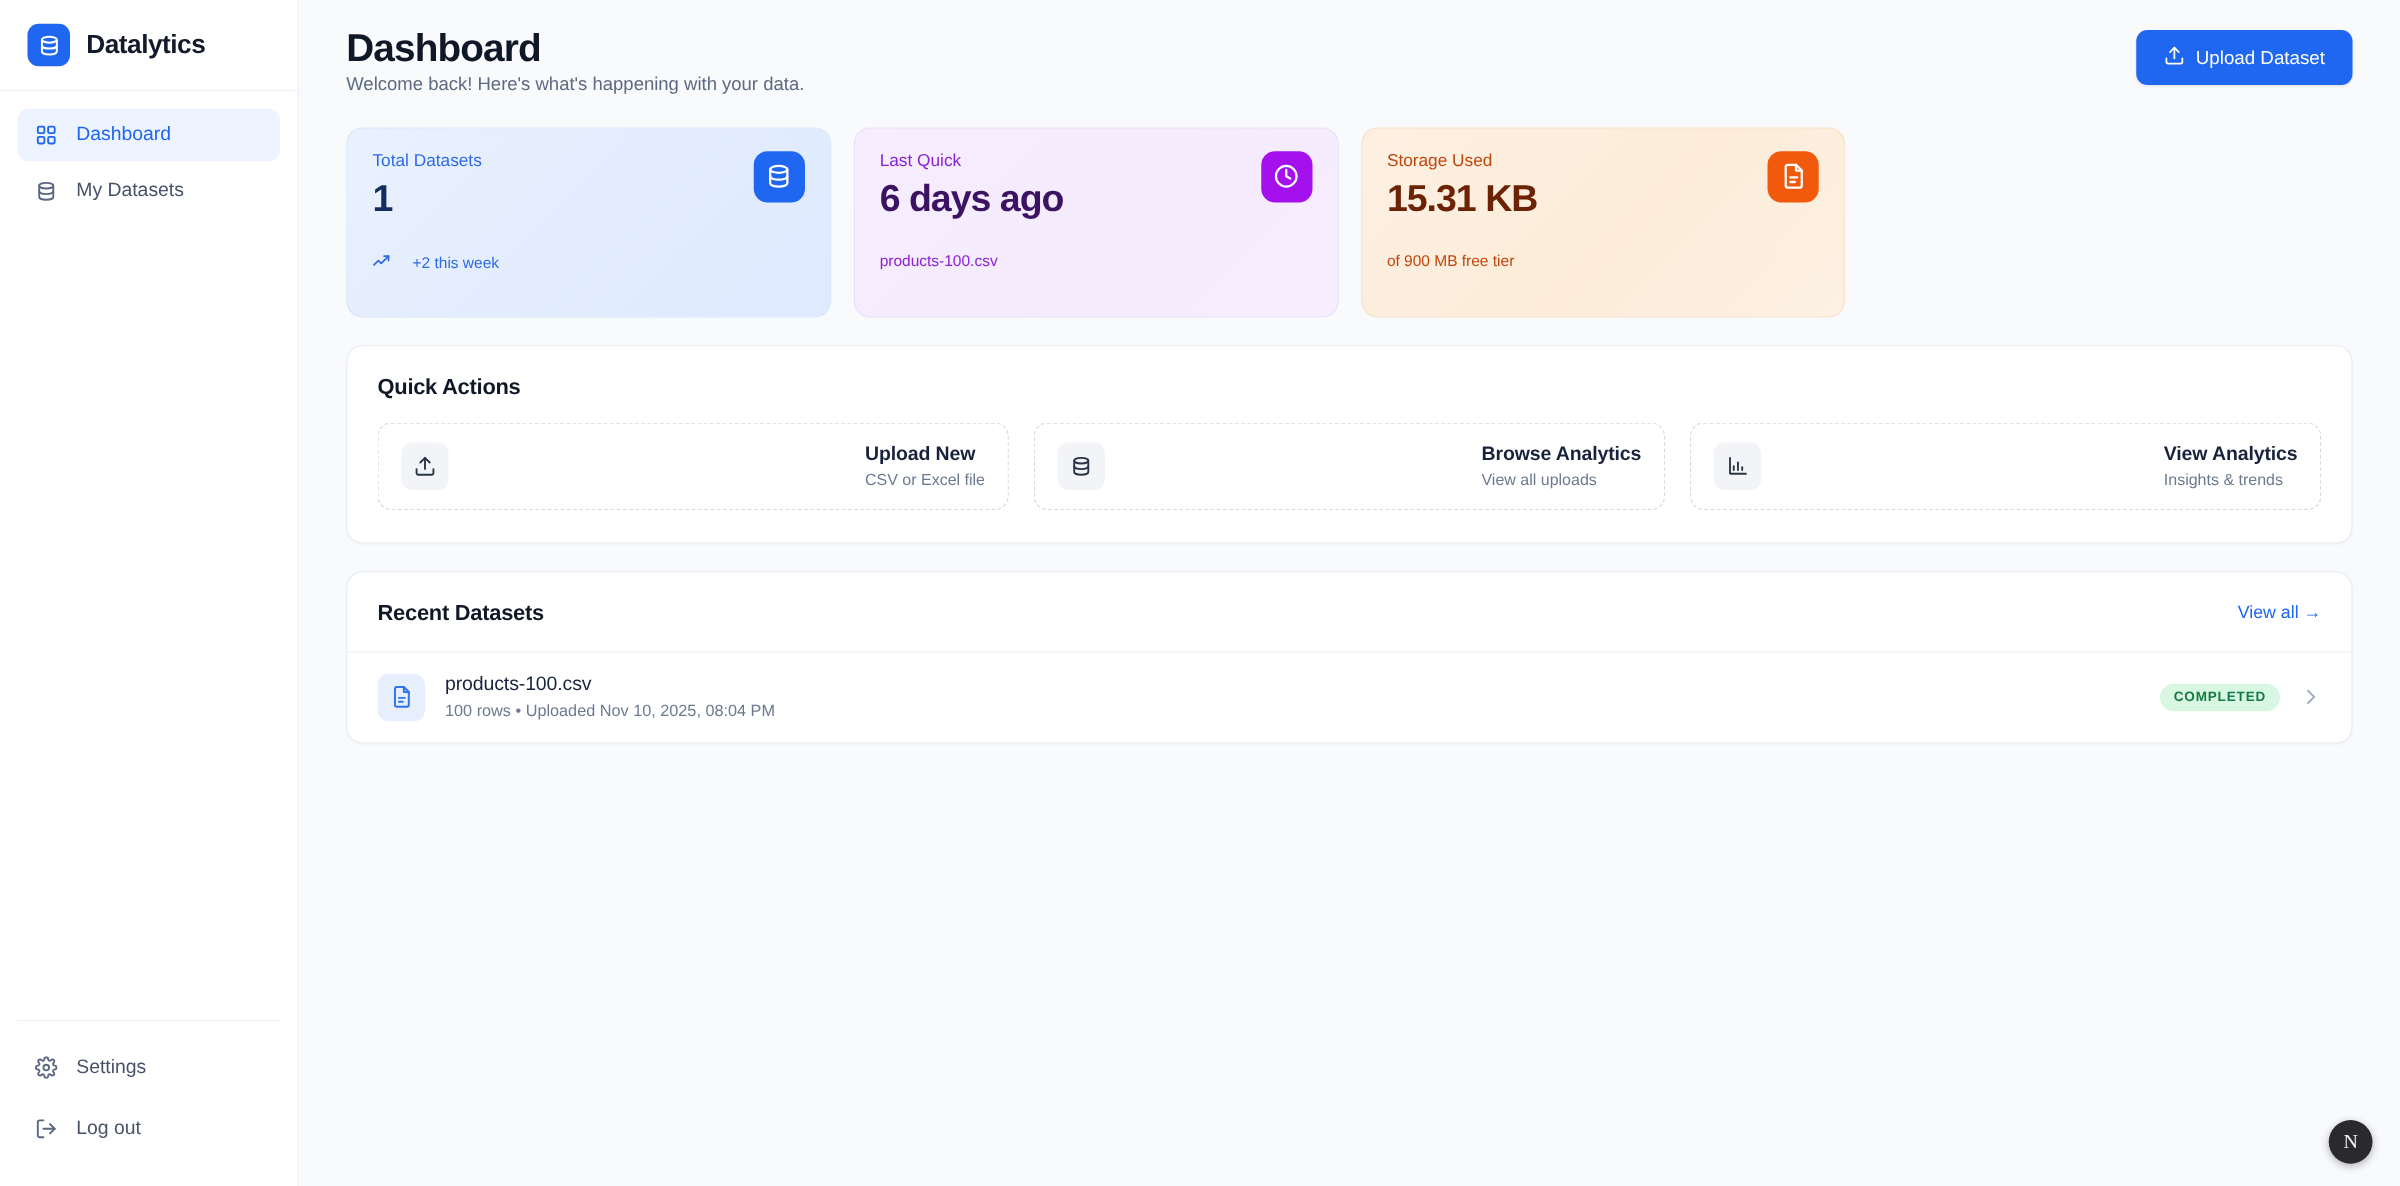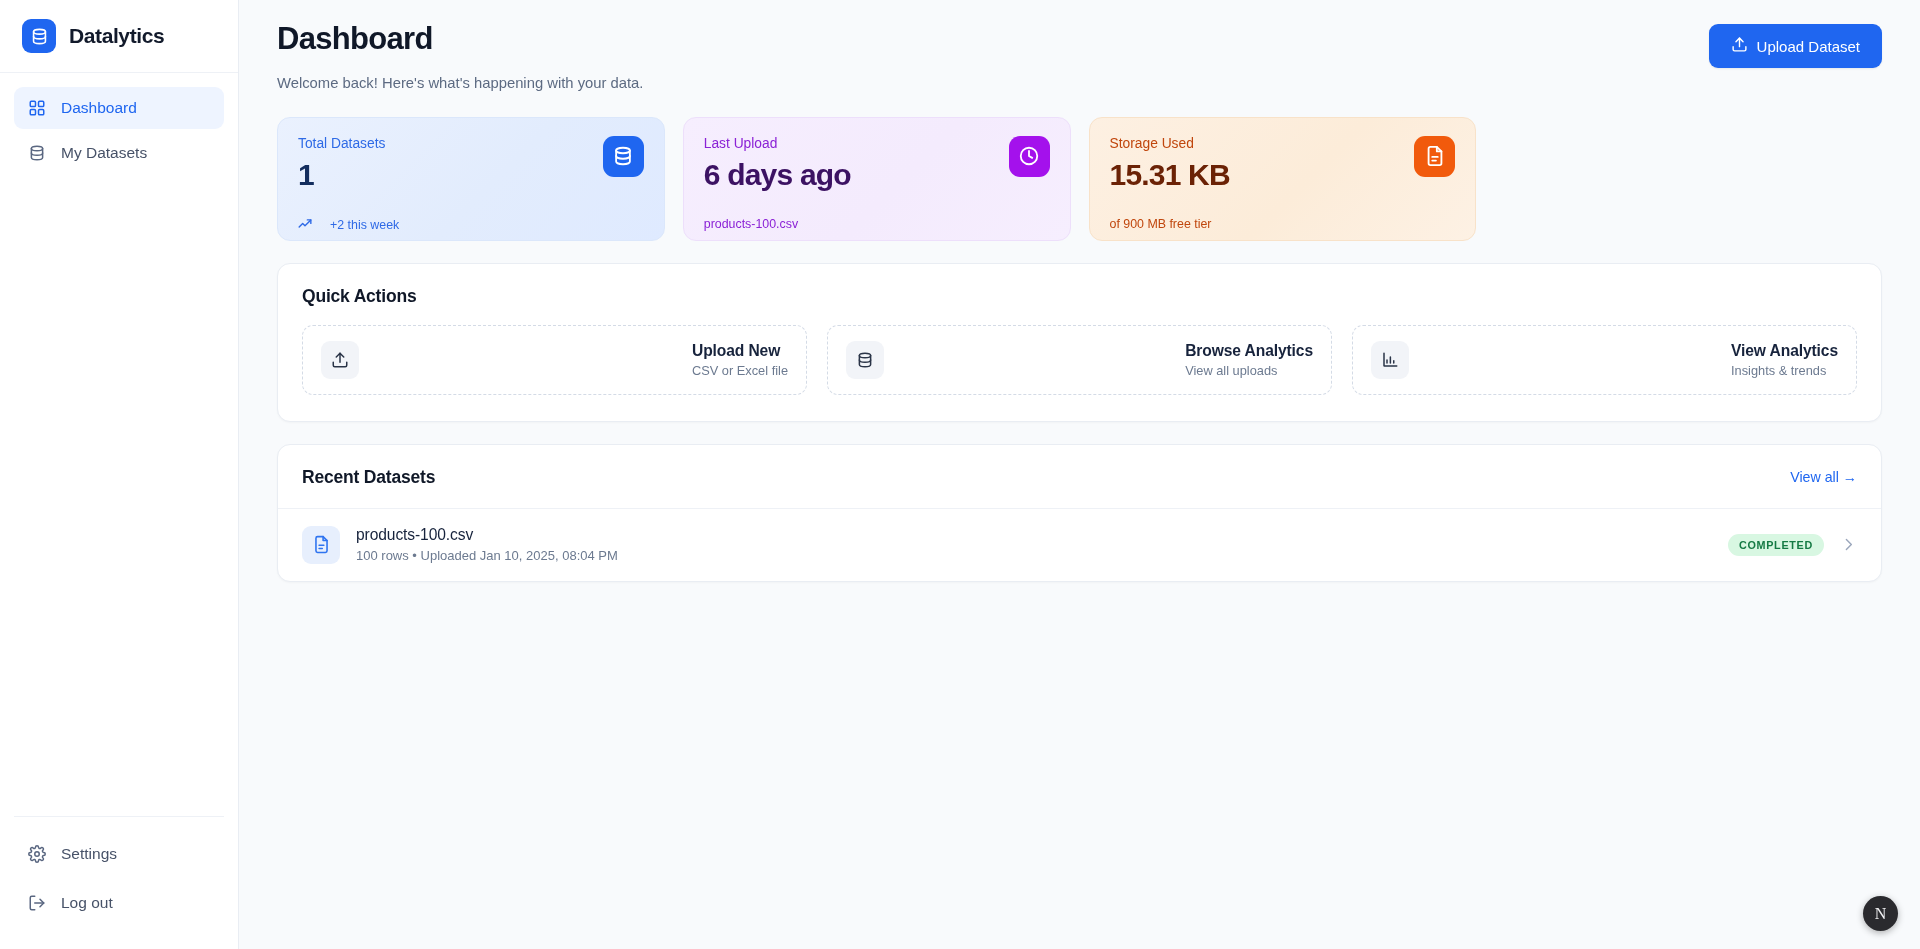--- a/index.html
+++ b/index.html
@@ -46,34 +46,34 @@
   .nav-item.active .ico svg { stroke: #1f66f0; }
   .nav-bottom-wrap { margin: 0 14px; border-top: 1px solid #eef1f6; padding: 16px 0 18px 0; }
   .nav-bottom-wrap .nav-item { margin-bottom: 7px; }
 
   
   .main { flex: 1 1 auto; height: 949px; overflow: hidden; position: relative; background: #f8fafc; }
   .page { padding: 20px 38px 0 38px; }
 
   .page-head { display: flex; align-items: flex-start; justify-content: space-between; }
   .page-title { font-size: 31px; font-weight: bold; color: #101828; letter-spacing: -0.7px; line-height: 1.25; }
-  .page-sub { font-size: 14.8px; color: #5c6a82; margin-top: 16px; }
+  .page-sub { font-size: 14.8px; color: #5c6a82; margin-top: 1px; }
   .upload-btn {
     display: inline-flex; align-items: center; gap: 9px;
     background: #1f66f0; color: #fff;
     height: 44px; padding: 0 22px; border-radius: 9px;
     font-size: 15px; font-weight: 500; border: none; cursor: pointer;
     box-shadow: 0 1px 2px rgba(16,24,40,.08);
     margin-top: 4px;
   }
 
   
   .stats { display: grid; grid-template-columns: repeat(4, 1fr); gap: 18px; margin-top: 26px; }
   .stat {
-    border-radius: 13px; padding: 18px 20px; height: 124px;
+    border-radius: 13px; padding: 18px 20px; height: 152px;
     position: relative; display: flex; align-items: flex-start; justify-content: space-between;
   }
   .stat .label { font-size: 13.8px; font-weight: 500; }
   .stat .value { font-size: 30px; font-weight: bold; letter-spacing: -0.8px; margin-top: 7px; line-height: 1.1; }
   .stat .foot { font-size: 12.4px; margin-top: 26px; display: flex; align-items: center; gap: 18px; }
   .stat-icon { width: 41px; height: 41px; border-radius: 11px; display:flex; align-items:center; justify-content:center; flex:0 0 41px; }
 
   .stat.blue   { background: linear-gradient(135deg,#eaf1fe 0%,#e2ecfd 55%,#dfeaff 100%); border:1px solid #dbe7fb; }
   .stat.blue .label{ color:#2e6ae6 } .stat.blue .value{ color:#132d5e } .stat.blue .foot{ color:#2f6ae6 }
   .stat.blue .stat-icon{ background:#1f66f0 }
@@ -231,21 +231,21 @@
               <ellipse cx="12" cy="6" rx="7.5" ry="3"></ellipse>
                 <path d="M4.5 6v12c0 1.7 3.4 3 7.5 3s7.5-1.3 7.5-3V6"></path>
                 <path d="M4.5 12c0 1.7 3.4 3 7.5 3s7.5-1.3 7.5-3"></path>
             </svg>
           </span>
         </div>
 
 
         <div class="stat purple">
           <div>
-            <div class="label">Last Upload</div>
+            <div class="label">Last Quick</div>
             <div class="value">6 days ago</div>
             <div class="foot">
               <span>products-100.csv</span>
             </div>
           </div>
           <span class="stat-icon">
             <svg width="22" height="22" viewBox="0 0 24 24" fill="none" stroke="#fff" stroke-width="2" stroke-linecap="round" stroke-linejoin="round">
               <circle cx="12" cy="12" r="9"></circle>
                 <polyline points="12 6.5 12 12 15.5 14"></polyline>
             </svg>
@@ -334,21 +334,21 @@
           <span class="ds-ico">
             <svg width="19" height="19" viewBox="0 0 24 24" fill="none" stroke="#2f74f0" stroke-width="2" stroke-linecap="round" stroke-linejoin="round">
               <path d="M14 2H7a2 2 0 0 0-2 2v16a2 2 0 0 0 2 2h10a2 2 0 0 0 2-2V7z"></path>
                 <polyline points="14 2 14 7 19 7"></polyline>
               <line x1="9" y1="13" x2="15" y2="13"></line>
                 <line x1="9" y1="17" x2="13" y2="17"></line>
             </svg>
           </span>
           <span>
             <span class="ds-name" style="display:block">products-100.csv</span>
-            <span class="ds-meta" style="display:block">100 rows • Uploaded Jan 10, 2025, 08:04 PM</span>
+            <span class="ds-meta" style="display:block">100 rows • Uploaded Nov 10, 2025, 08:04 PM</span>
           </span>
           <span class="ds-spacer"></span>
           <span class="badge">COMPLETED</span>
           <span class="chev">
             <svg width="17" height="17" viewBox="0 0 24 24" fill="none" stroke="#9aa6bb" stroke-width="2" stroke-linecap="round" stroke-linejoin="round">
               <polyline points="9 5 16 12 9 19"></polyline>
             </svg>
           </span>
         </div>
       </section>

